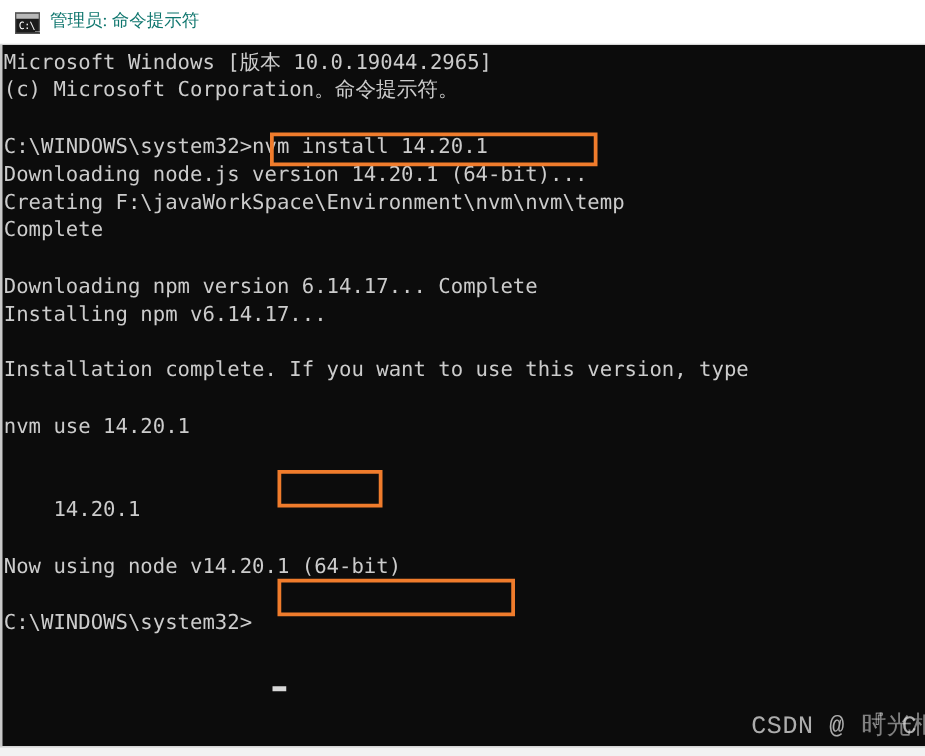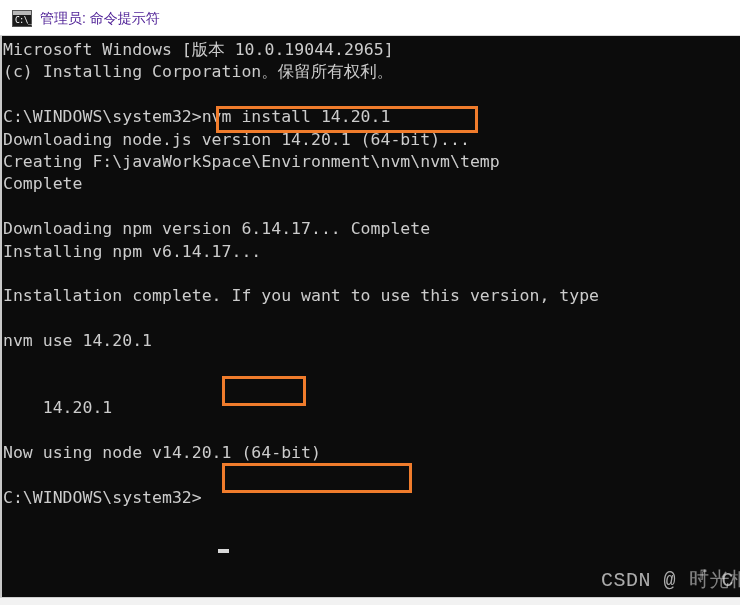--- a/index.html
+++ b/index.html
@@ -66,23 +66,23 @@
     left: 2px;
     top: 4px;
     font-family: "DejaVu Sans Mono", monospace;
     font-size: 8px;
     line-height: 11px;
     color: #ffffff;
     letter-spacing: -0.5px;
   }
 
   #title-text {
-    font-family: Liberation Sans, sans-serif;
+    font-family: Liberation Serif, serif;
     font-size: 14px;
-    color: #4c1d95;
+    color: #0f766e;
     white-space: nowrap;
     line-height: 18px;
   }
 
   
   #console {
     position: absolute;
     left: 0;
     top: 36px;
     width: 740px;
@@ -178,21 +178,21 @@
     <div class="cmd-icon">
       <span class="glyph">C:\_</span>
     </div>
     <div id="title-text">管理员: 命令提示符</div>
   </div>
   <div id="titlebar-sep"></div>
 
   <div id="console">
     <div id="lines">
       <div class="line">Microsoft Windows [版本 10.0.19044.2965]</div>
-      <div class="line">(c) Installing Corporation。保留所有权利。</div>
+      <div class="line">(c) Microsoft Corporation。命令提示符。</div>
       <div class="line blank"></div>
       <div class="line">C:\WINDOWS\system32&gt;nvm install 14.20.1</div>
       <div class="line">Downloading node.js version 14.20.1 (64-bit)...</div>
       <div class="line">Creating F:\javaWorkSpace\Environment\nvm\nvm\temp</div>
       <div class="line">Complete</div>
       <div class="line blank"></div>
       <div class="line">Downloading npm version 6.14.17... Complete</div>
       <div class="line">Installing npm v6.14.17...</div>
       <div class="line blank"></div>
       <div class="line">Installation complete. If you want to use this version, type</div>

